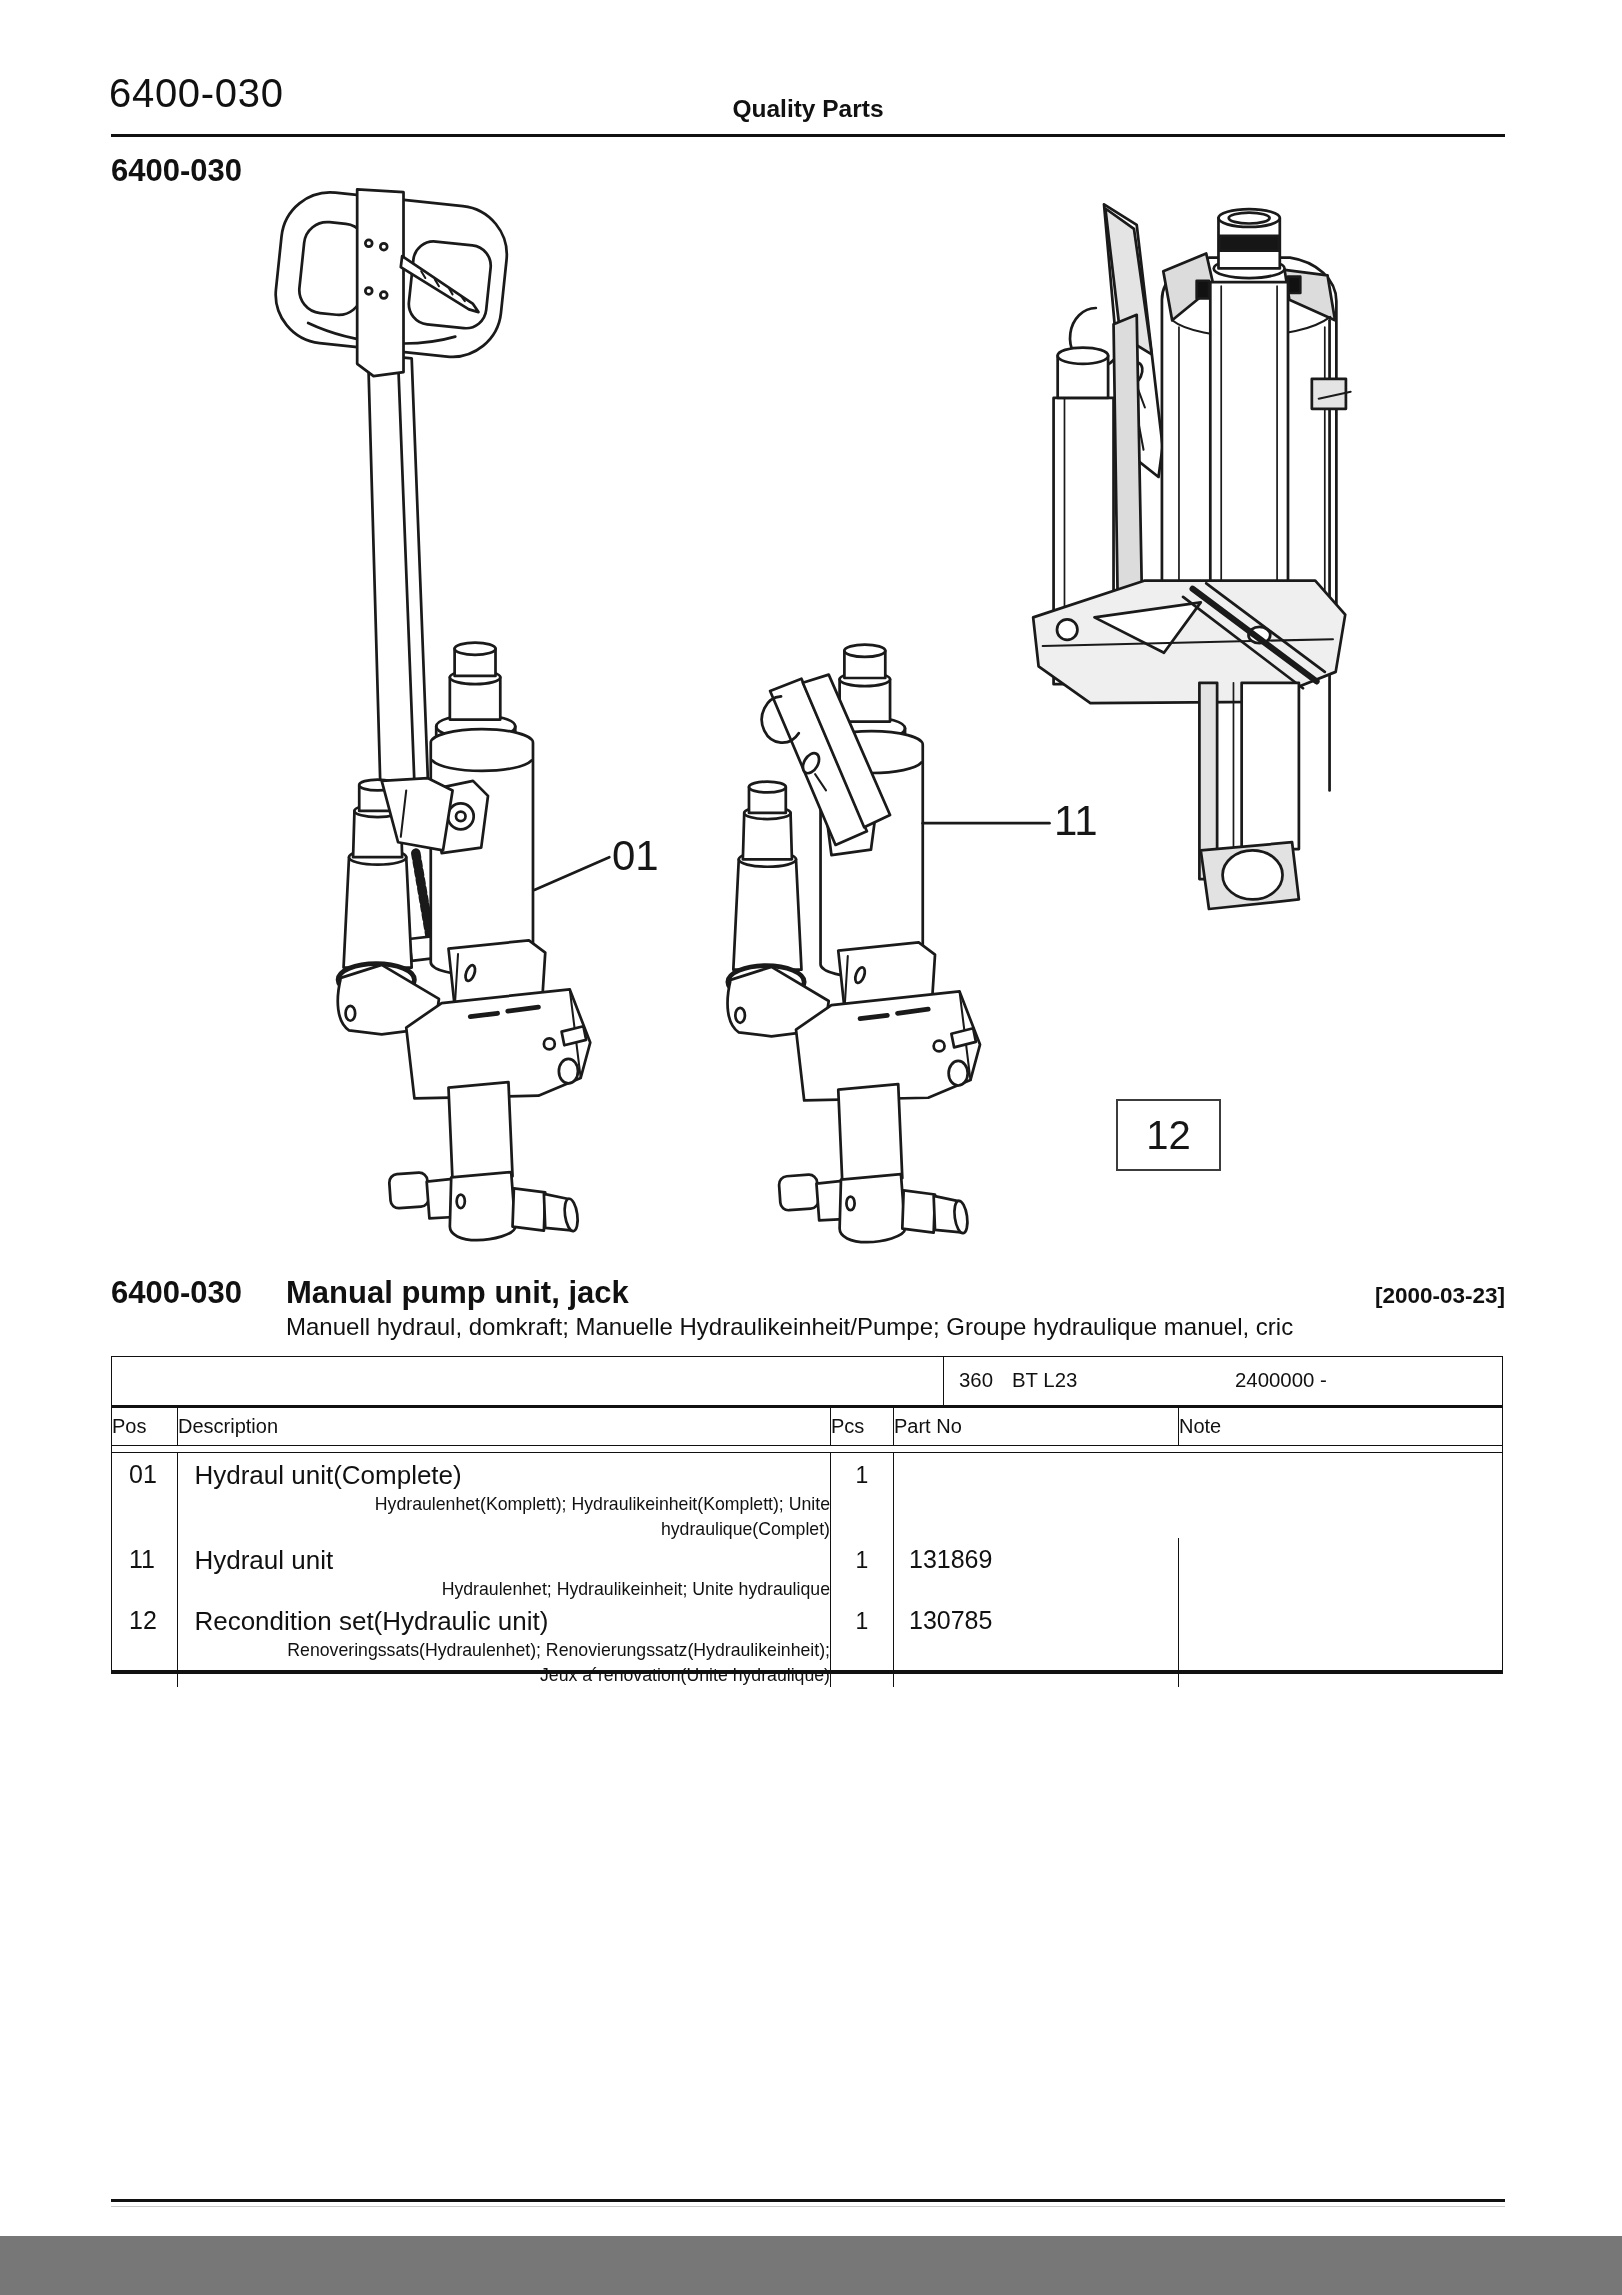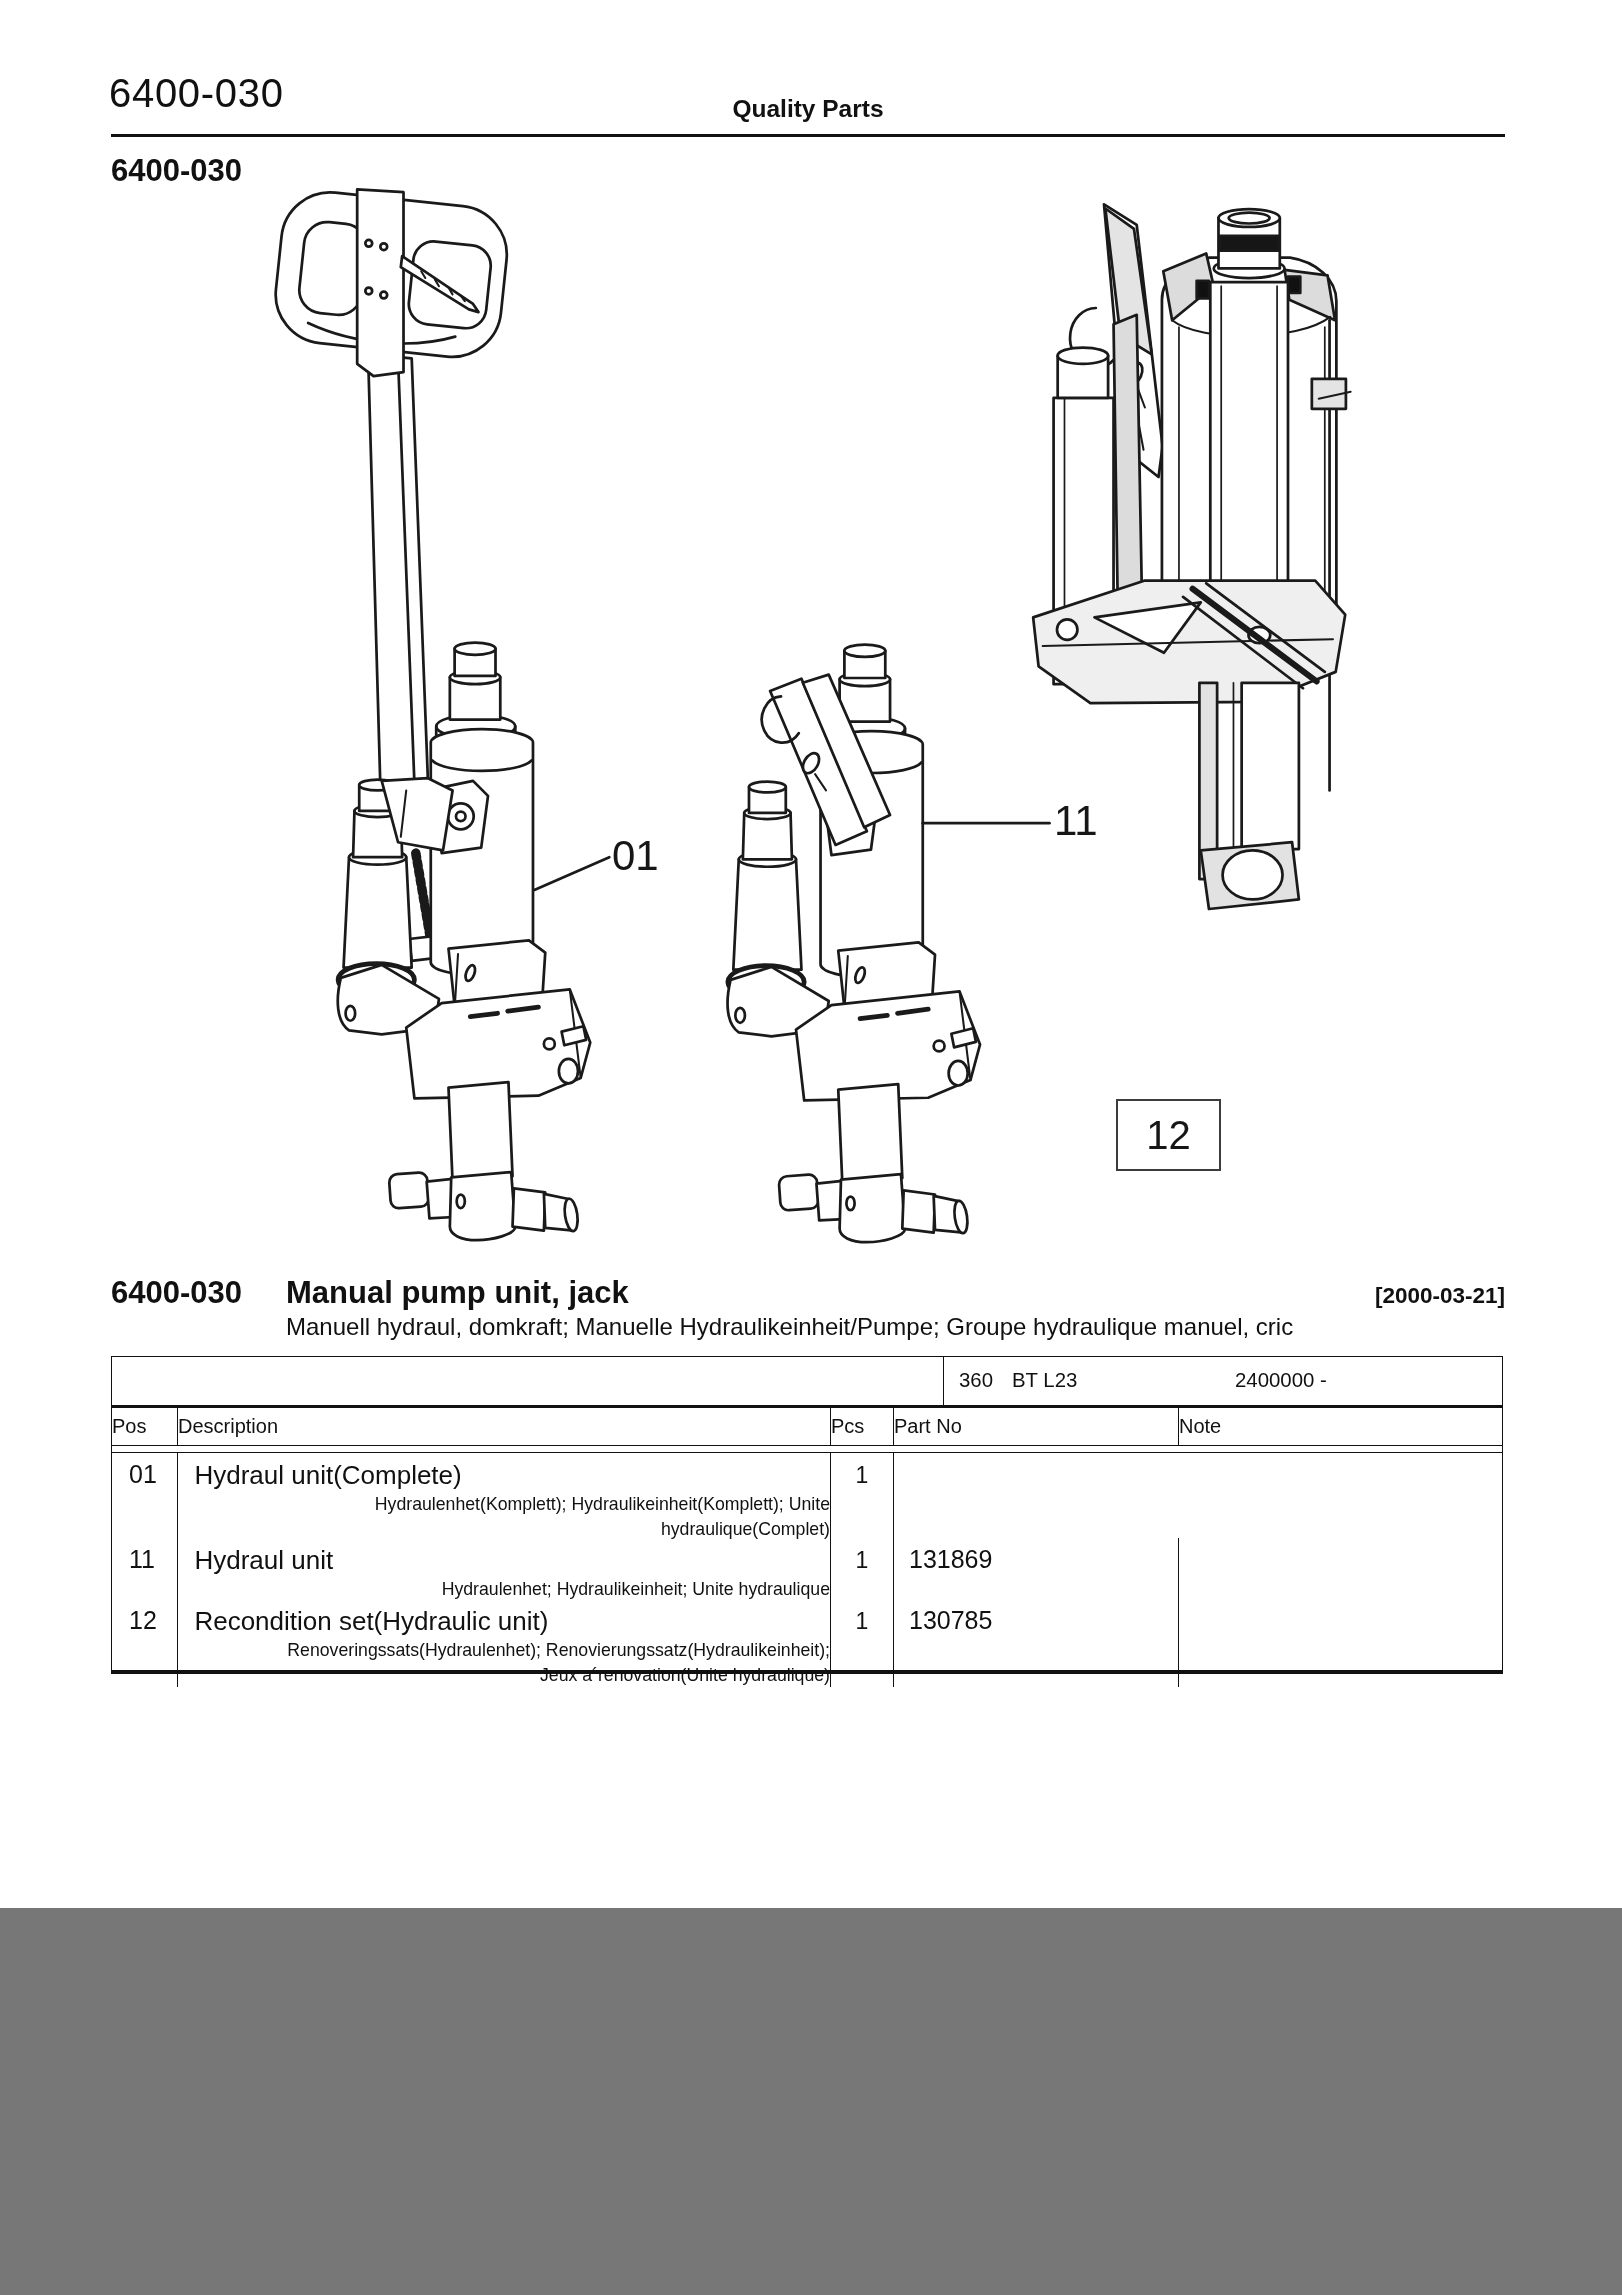--- a/index.html
+++ b/index.html
@@ -1,17 +1,17 @@
 <!DOCTYPE html>
 <html style="font-size:11px"><head>
 <meta charset="utf-8">
 <style>
   html,body{margin:0;padding:0;background:#777;}
   .page{
-    position:relative;width:1622px;height:1908px;background:#ffffff;
+    position:relative;width:1622px;height:2236px;background:#ffffff;
     font-family:"Liberation Sans", sans-serif;color:#111;overflow:hidden;
   }
   .abs{position:absolute;}
   .doc-number{left:109px;top:71px;font-size:40px;font-weight:400;letter-spacing:0.7px;}
   .quality-parts{left:111px;top:95px;width:1394px;text-align:center;font-size:24.5px;font-weight:700;}
   .rule{left:111px;width:1394px;height:3.4px;background:#111;}
   .rule-top{top:134px;}
   .section-number-top{left:111px;top:153px;font-size:31px;font-weight:700;}
   .figure-svg{left:0;top:0;width:1622px;height:2295px;}
   .callout{font-size:42px;font-weight:400;color:#161616;}
@@ -217,21 +217,21 @@
   <div class="abs section-number-top">6400-030</div>
 
   <div class="abs callout callout-01">01</div>
   <div class="abs callout callout-11">11</div>
   <div class="abs callout-box">
     <span>12</span>
   </div>
 
   <div class="abs title-number">6400-030</div>
   <div class="abs title-text">Manual pump unit, jack</div>
-  <div class="abs title-date">[2000-03-21]</div>
+  <div class="abs title-date">[2000-03-23]</div>
   <div class="abs subtitle">Manuell hydraul, domkraft; Manuelle Hydraulikeinheit/Pumpe; Groupe hydraulique manuel, cric</div>
 
   <div class="abs parts-table">
     <div class="info-row">
       <div class="info-divider"></div>
       <span class="info-360">360</span>
       <span class="info-model">BT L23</span>
       <span class="info-serial">2400000 -</span>
     </div>
     <div class="sep-thick"></div>

